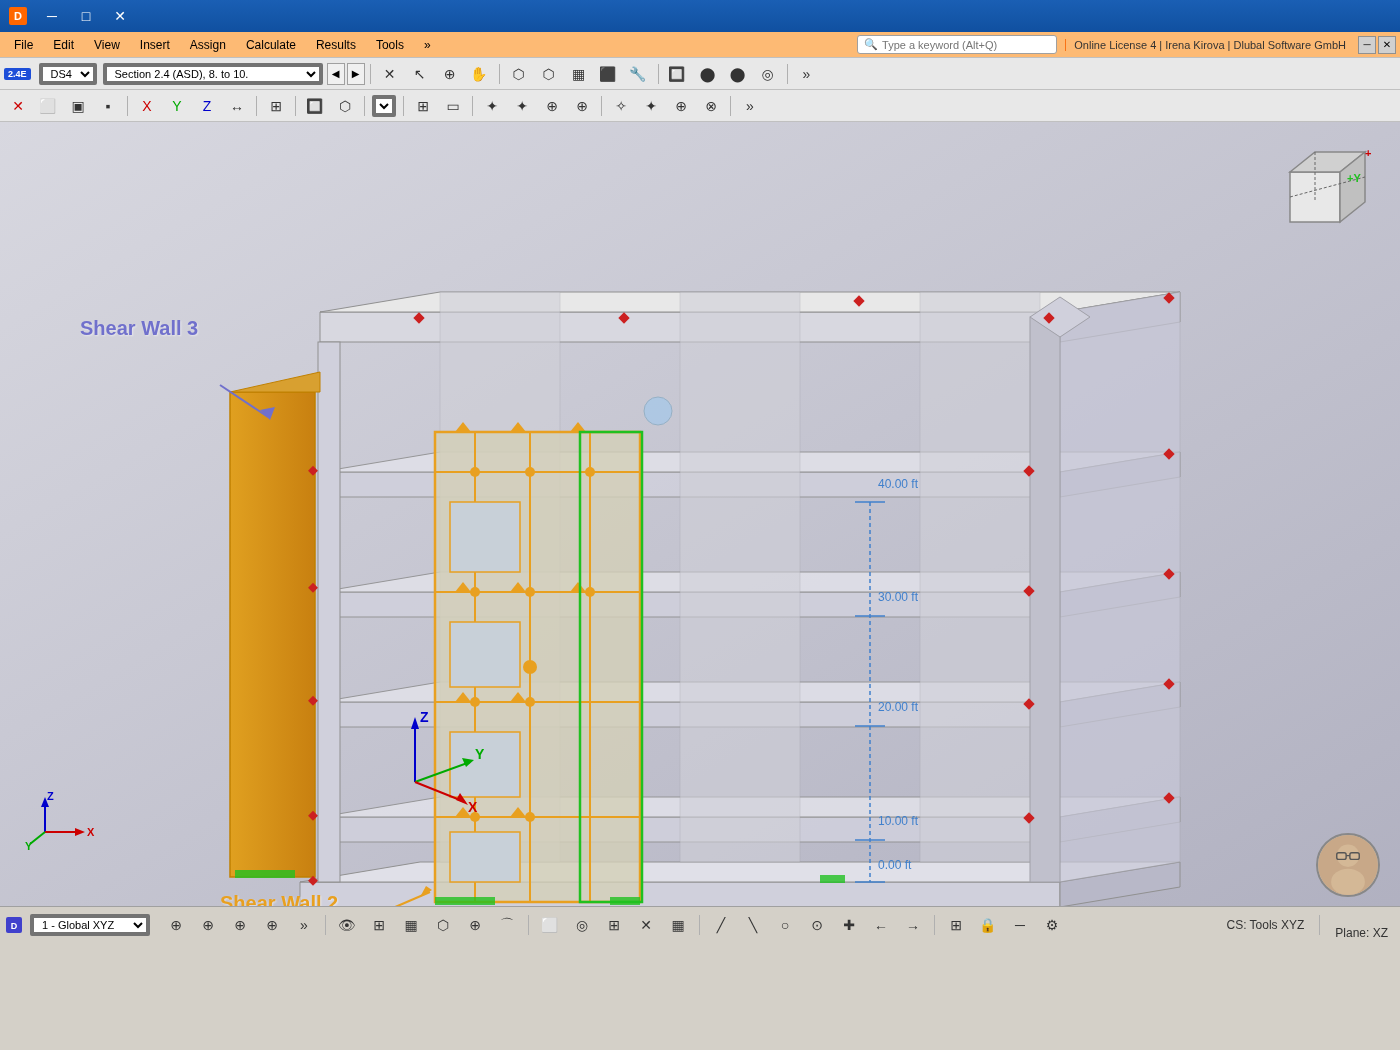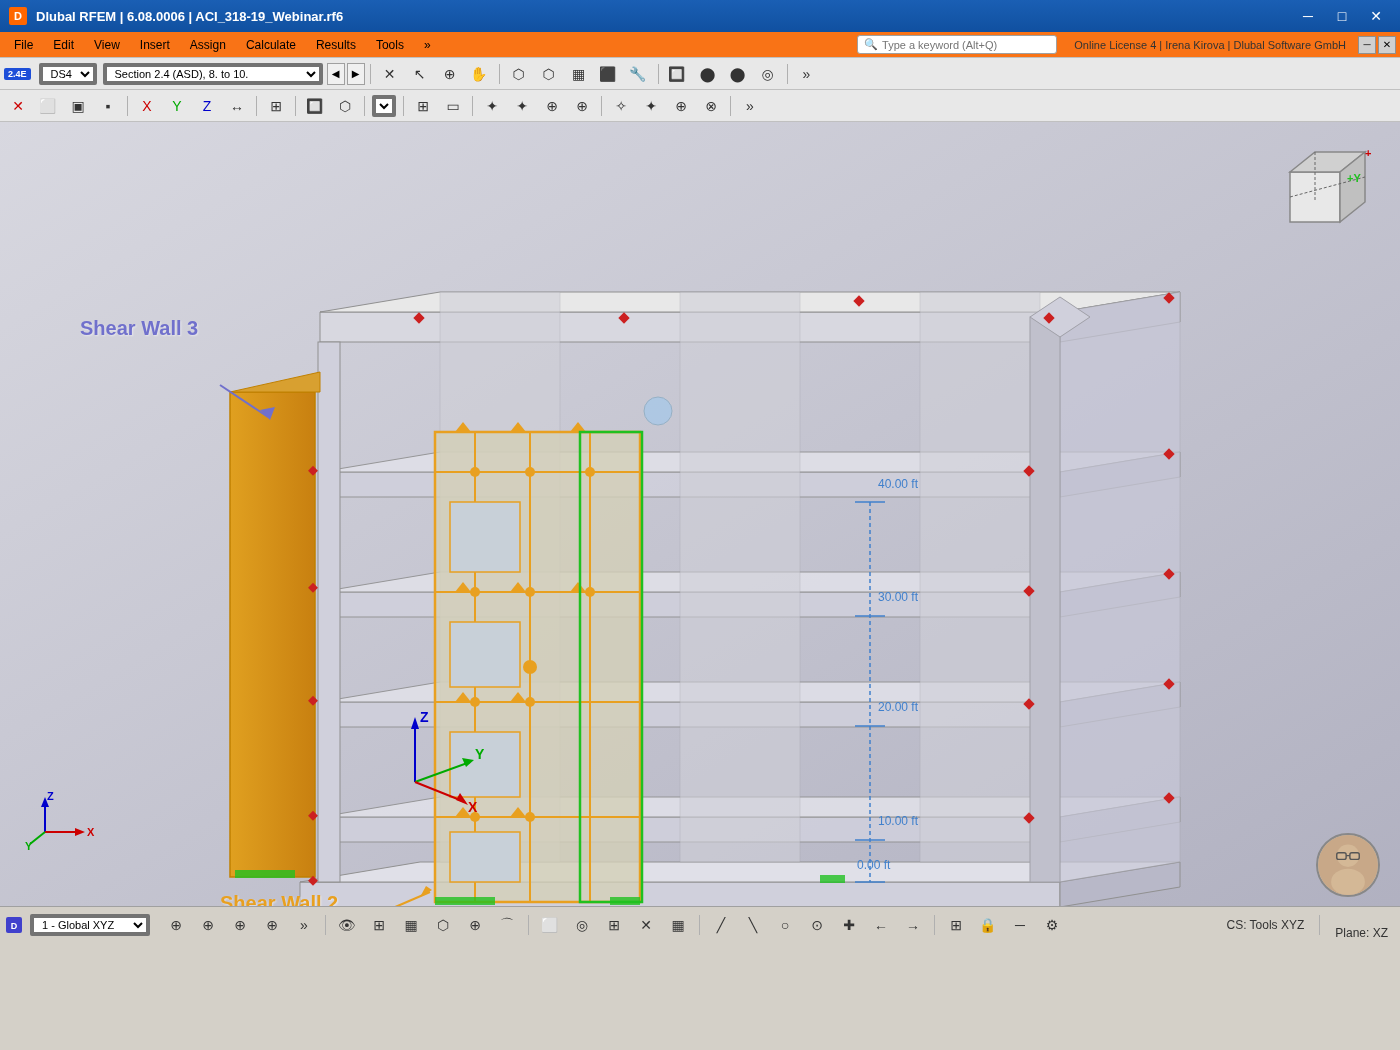--- a/index.html
+++ b/index.html
@@ -19,21 +19,21 @@
     #title-bar .title-text { flex: 1; font-size: 13px; font-weight: 600; }
     #title-bar .win-controls { display: flex; gap: 2px; }
     #title-bar .win-btn {
       width: 32px; height: 22px; display: flex; align-items: center; justify-content: center;
       cursor: pointer; font-size: 14px; color: white; border: none; background: transparent;
     }
 
     
     #menu-bar {
       height: 26px;
-      background: #f97316;
+      background: #fdba74;
       border-bottom: 1px solid #c0c0c0;
       display: flex;
       align-items: center;
       padding: 0 4px;
     }
     .menu-item {
       padding: 3px 10px;
       cursor: pointer;
       font-size: 12px;
       color: #000;
@@ -183,21 +183,20 @@
 </head>
 <body>
 
 <div id="title-bar">
   <div class="app-icon">
     <svg width="20" height="20" viewBox="0 0 20 20">
       <rect x="1" y="1" width="18" height="18" rx="2" fill="#ff6600"></rect>
       <text x="10" y="14" text-anchor="middle" fill="white" font-size="11" font-weight="bold">D</text>
     </svg>
   </div>
-  <span class="title-text">Dlubal RFEM | 6.08.0006 | ACI_318-19_Webinar.rf6</span>
   <div class="win-controls">
     <button class="win-btn">─</button>
     <button class="win-btn">□</button>
     <button class="win-btn close">✕</button>
   </div>
 </div>
 
 <div id="menu-bar">
   <span class="menu-item">File</span>
   <span class="menu-item">Edit</span>
@@ -450,21 +449,21 @@
       <polygon points="614,787 609,799 619,798" fill="#20c020"></polygon>
     </svg>
 
     <div class="sw-label" id="sw-label-3">Shear Wall 3</div>
     <div class="sw-label" id="sw-label-1">Shear Wall 2</div>
 
     <div class="dim-label" style="position:absolute;top:355px;left:878px">40.00 ft</div>
     <div class="dim-label" style="position:absolute;top:468px;left:878px">30.00 ft</div>
     <div class="dim-label" style="position:absolute;top:578px;left:878px">20.00 ft</div>
     <div class="dim-label" style="position:absolute;top:692px;left:878px">10.00 ft</div>
-    <div class="dim-label" style="position:absolute;top:736px;left:857px">0.00 ft</div>
+    <div class="dim-label" style="position:absolute;top:736px;left:878px">0.00 ft</div>
 
     <svg id="axes-indicator" style="position:absolute;bottom:90px;left:25px;width:80px;height:80px" viewBox="0 0 80 80">
       <line x1="20" y1="60" x2="20" y2="30" stroke="#0000cc" stroke-width="2"></line>
       <polygon points="20,25 16,35 24,35" fill="#0000cc"></polygon>
       <text x="22" y="28" fill="#0000cc" font-size="11" font-weight="bold">Z</text>
       <line x1="20" y1="60" x2="55" y2="60" stroke="#cc0000" stroke-width="2"></line>
       <polygon points="60,60 50,56 50,64" fill="#cc0000"></polygon>
       <text x="62" y="64" fill="#cc0000" font-size="11" font-weight="bold">X</text>
       <line x1="20" y1="60" x2="5" y2="72" stroke="#00aa00" stroke-width="2"></line>
       <text x="0" y="78" fill="#00aa00" font-size="11" font-weight="bold">Y</text>

